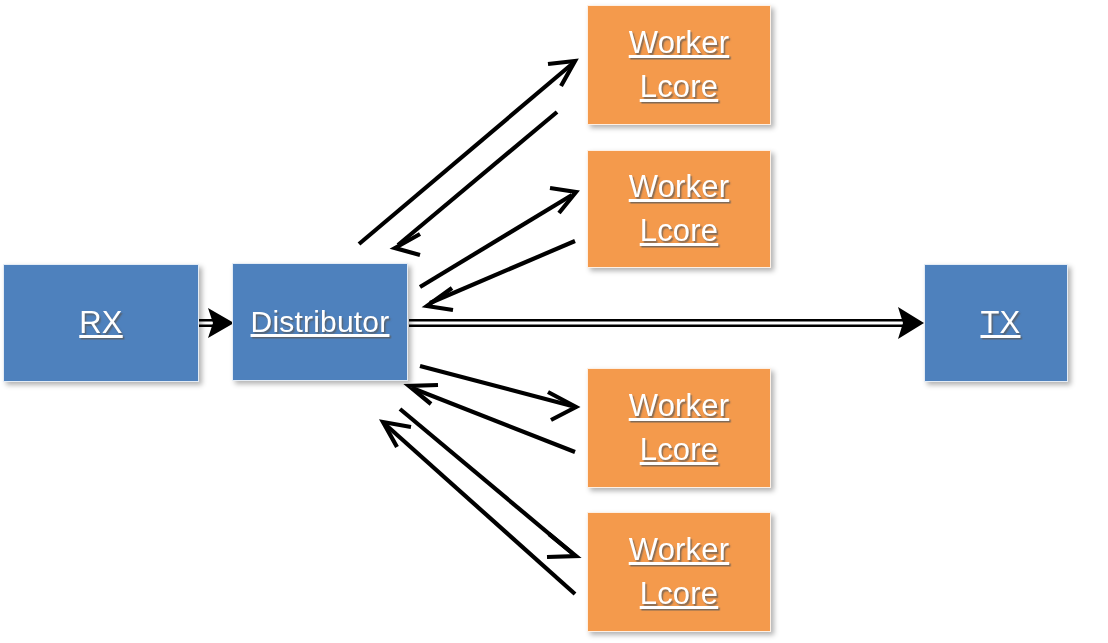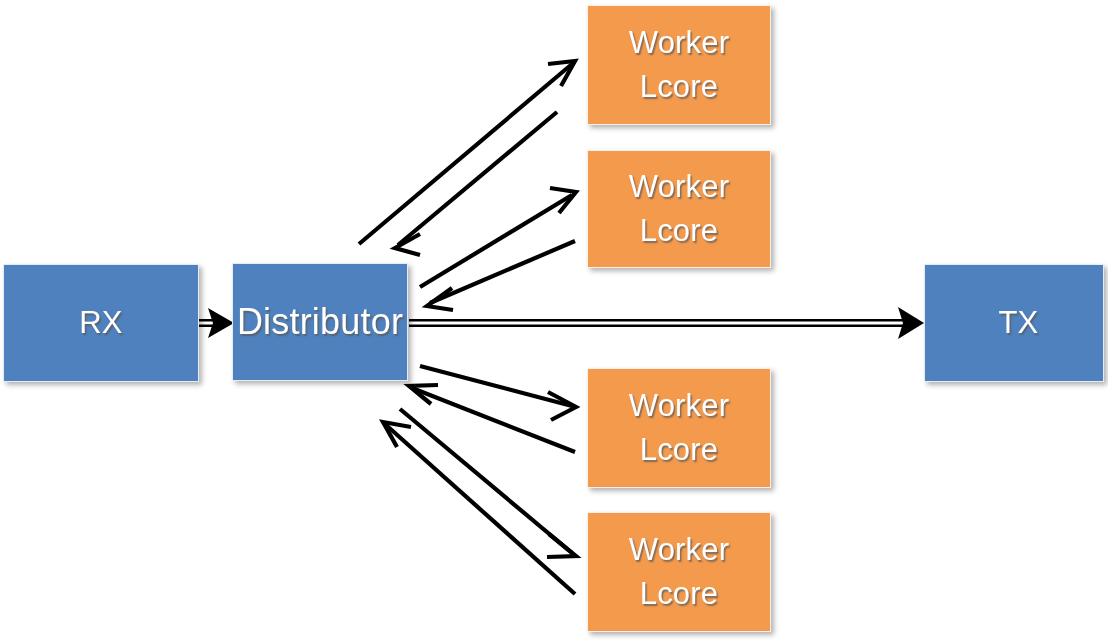--- a/index.html
+++ b/index.html
@@ -27,25 +27,26 @@
     justify-content: center;
     color: #ffffff;
     font-size: 31px;
     line-height: 1.42;
     letter-spacing: 0.2px;
     text-align: center;
     border: 1px solid rgba(255,255,255,0.85);
     box-shadow: 3px 3px 5px rgba(0,0,0,0.30);
     text-shadow: 1.5px 1.5px 1.5px rgba(90,90,90,0.75);
     user-select: none;
+    text-decoration: underline;
   }
   .node-blue { background: #4E81BD; }
   .node-orange { background: #F49A4C; }
   .node-label-line { display: block; white-space: pre; }
-  .node-box.tight { font-size: 36px; }
+  .node-box.tight { font-size: 30px; }
   svg.edge-layer {
     position: absolute;
     left: 0;
     top: 0;
     width: 1108px;
     height: 643px;
     pointer-events: none;
     overflow: visible;
   }
   .edge-thin { stroke: #000000; stroke-width: 4.2; fill: none; }
@@ -136,17 +137,17 @@
   <div class="node-box node-orange" style="left:587px; top:368px; width:184px; height:120px;">
     <span class="node-label-line">Worker</span>
     <span class="node-label-line">Lcore</span>
   </div>
 
   <div class="node-box node-orange" style="left:587px; top:512px; width:184px; height:120px;">
     <span class="node-label-line">Worker</span>
     <span class="node-label-line">Lcore</span>
   </div>
 
-  <div class="node-box node-blue" style="left:924px; top:264px; width:180px; height:118px;padding-left:9px;">
+  <div class="node-box node-blue" style="left:924px; top:264px; width:144px; height:118px;padding-left:9px;">
     <span class="node-label-line">TX</span>
   </div>
 
 </div>
 
 </body></html>

